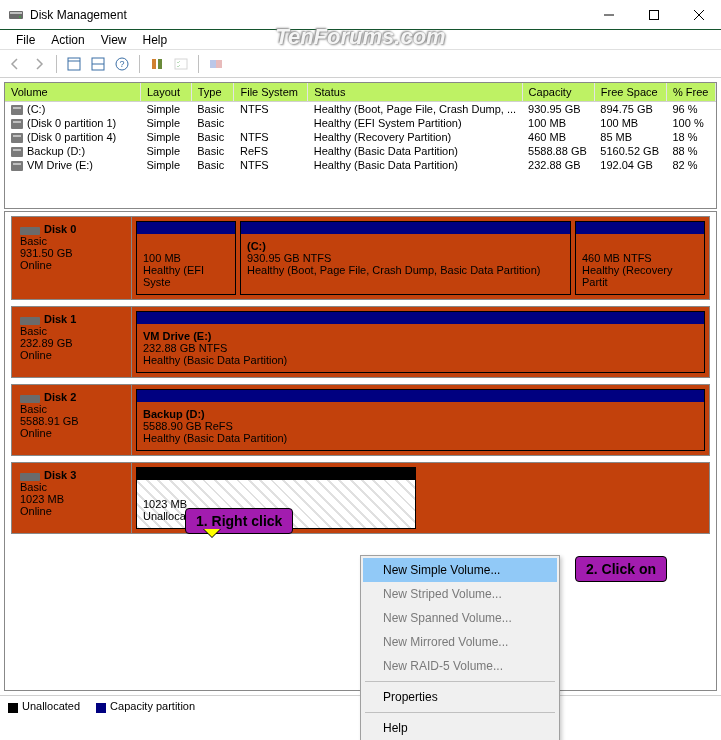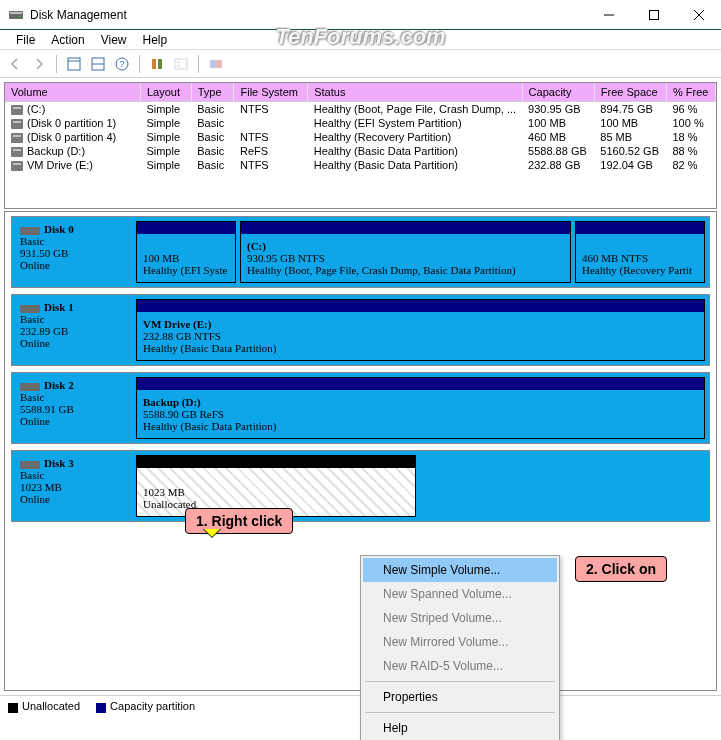--- a/index.html
+++ b/index.html
@@ -9,43 +9,43 @@
 .titlebar-text { flex: 1; font-size: 12px; color: #000; }
 .winbtn { width: 45px; height: 30px; display: flex; align-items: center; justify-content: center; color: #000; }
 .winbtn.close { color: #000; }
 .menubar { height: 20px; display: flex; align-items: center; padding: 0 8px; border-bottom: 1px solid #e0e0e0; }
 .menubar span { padding: 2px 8px; font-size: 12px; }
 .toolbar { height: 28px; display: flex; align-items: center; padding: 0 6px; gap: 6px; border-bottom: 1px solid #d0d0d0; }
 .tb-sep { width: 1px; height: 18px; background: #c0c0c0; margin: 0 2px; }
 .tb-btn { width: 18px; height: 18px; display: flex; align-items: center; justify-content: center; }
 .tb-btn.disabled { opacity: 0.35; }
 .vol-table { width: 100%; border-collapse: collapse; font-size: 11px; }
-.vol-table thead th { text-align: left; font-weight: 400; padding: 3px 6px; background: #f0abfc; border-right: 1px solid #e4e4e4; border-bottom: 1px solid #d0d0d0; white-space: nowrap; }
+.vol-table thead th { text-align: left; font-weight: 400; padding: 3px 6px; background: #bef264; border-right: 1px solid #e4e4e4; border-bottom: 1px solid #d0d0d0; white-space: nowrap; }
 .vol-table tbody td { padding: 1px 6px; white-space: nowrap; }
 .vol-icon { display: inline-block; width: 12px; height: 10px; background: #7a7a7a; border-radius: 1px; margin-right: 4px; vertical-align: middle; position: relative; }
 .vol-icon::after { content:""; position:absolute; top:2px; left:2px; right:2px; height:2px; background:#c0c0c0; }
 .disk-pane { padding: 4px 6px; }
-.disk-row { display: flex; border: 1px solid #888; margin-bottom: 6px; background: #0ea5e9; font-family: Liberation Serif, serif; }
+.disk-row { display: flex; border: 1px solid #888; margin-bottom: 6px; background: #c2410c; }
 .disk-header { width: 120px; padding: 6px 8px; border-right: 1px solid #888; font-size: 11px; }
 .disk-header .dname { font-weight: 700; }
 .disk-icon { display: inline-block; width: 20px; height: 8px; background: #6b6b6b; border-radius: 1px; margin-right: 4px; vertical-align: middle; }
 .disk-parts { flex: 1; display: flex; padding: 4px; gap: 4px; }
 .part { border: 1px solid #000; position: relative; padding: 18px 6px 6px 6px; font-size: 11px; overflow: hidden; }
 .part .stripe { position: absolute; top: 0; left: 0; right: 0; height: 12px; background: #000080; }
 .part.noheader .stripe { background: #000; }
 .part .plabel { font-weight: 700; }
 .part.unalloc { background-image: repeating-linear-gradient(45deg,#e0e0e0 0,#e0e0e0 2px,#fff 2px,#fff 8px); }
 .legend { padding: 4px 8px; font-size: 11px; display: flex; gap: 16px; border-top: 1px solid #d0d0d0; }
 .lg-box { display: inline-block; width: 10px; height: 10px; margin-right: 4px; vertical-align: middle; }
 .context-menu { position: absolute; background: #f0f0f0; border: 1px solid #a0a0a0; box-shadow: 2px 2px 4px rgba(0,0,0,0.2); font-size: 12px; padding: 2px; }
 .cm-item { padding: 5px 40px 5px 20px; white-space: nowrap; }
 .cm-item.hl { background: #91c9f7; }
 .cm-item.dis { color: #7a7a7a; }
 .cm-sep { height: 1px; background: #c0c0c0; margin: 3px 2px; }
-.callout { position: absolute; background: #fca5a5; border: 1px solid #000; border-radius: 4px; padding: 4px 10px; font-weight: 700; font-size: 14px; }
+.callout { position: absolute; background: #a21caf; border: 1px solid #000; border-radius: 4px; padding: 4px 10px; font-weight: 700; font-size: 14px; }
 .callout.tail::after { content:""; position:absolute; left:18px; bottom:-12px; border:8px solid transparent; border-top-color:#ffff00; }
 .callout.tail::before { content:""; position:absolute; left:17px; bottom:-14px; border:9px solid transparent; border-top-color:#000; }
 .watermark { position: absolute; top: 24px; left: 0; right: 0; text-align: center; font-size: 22px; font-weight: 700; color: rgba(255,255,255,0.9); text-shadow: 1px 1px 2px #888, -1px -1px 2px #888; pointer-events: none; font-style: italic; }
 </style>
 </head>
 <body>
 
 <div class="titlebar">
   <svg class="titlebar-icon" viewBox="0 0 16 16">
       <rect x="1" y="4" width="14" height="8" rx="1" fill="#6a6a6a"></rect>
@@ -285,22 +285,22 @@
 
 </div>
 
 <div class="legend">
   <span><span class="lg-box" style="background:#000"></span><span>Unallocated</span></span>
   <span><span class="lg-box" style="background:#000080"></span><span>Capacity partition</span></span>
 </div>
 
 <div class="context-menu" style="left:360px; top:555px; width:200px;">
   <div class="cm-item hl">New Simple Volume...</div>
+  <div class="cm-item dis">New Striped Volume...</div>
   <div class="cm-item dis">New Spanned Volume...</div>
-  <div class="cm-item dis">New Striped Volume...</div>
   <div class="cm-item dis">New Mirrored Volume...</div>
   <div class="cm-item dis">New RAID-5 Volume...</div>
   <div class="cm-sep"></div>
   <div class="cm-item">Properties</div>
   <div class="cm-sep"></div>
   <div class="cm-item">Help</div>
 </div>
 
 <div class="callout tail" style="left:185px; top:508px;">1. Right click</div>
 <div class="callout" style="left:575px; top:556px;">2. Click on</div>

